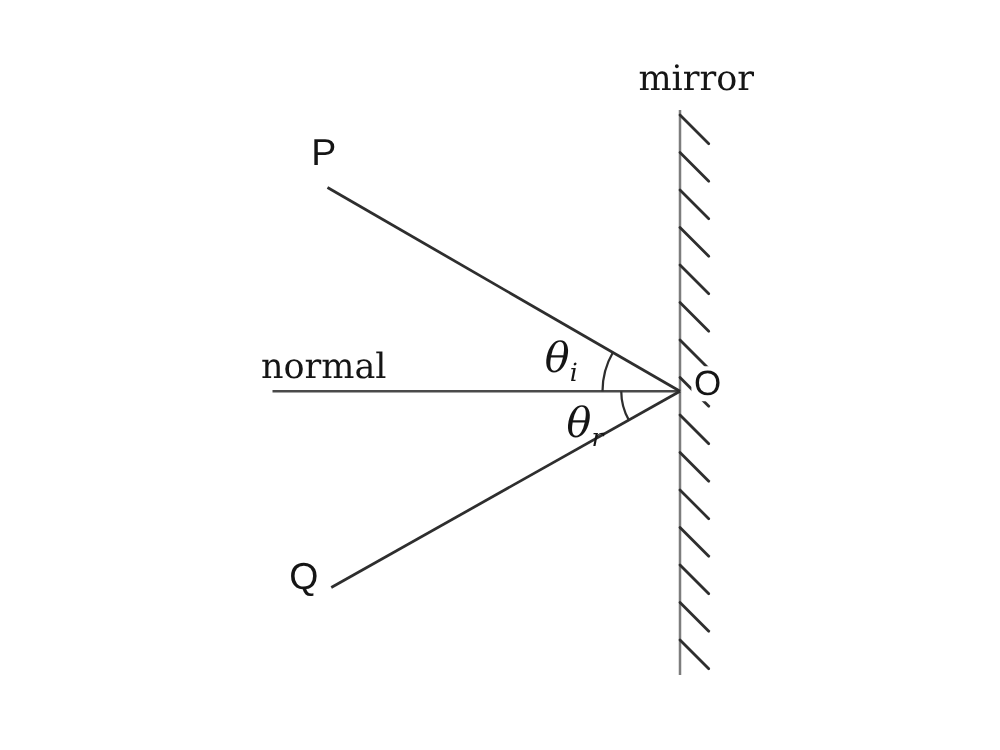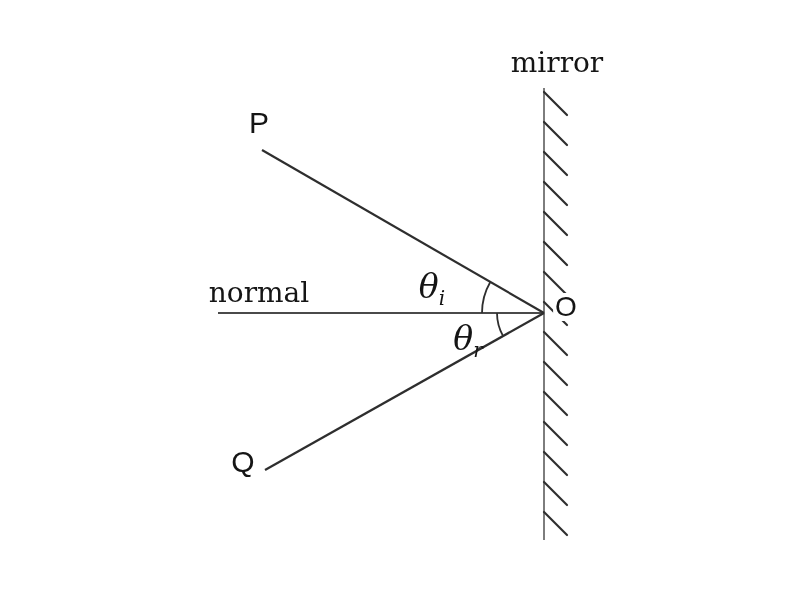--- a/index.html
+++ b/index.html
@@ -85,17 +85,17 @@
   <div class="lbl serif" style="left: 557px; top: 63px;">mirror</div>
 
   <div class="lbl serif" style="left: 259px; top: 293px;">normal</div>
 
   <div class="lbl sans" style="left: 259px; top: 123px;">P</div>
 
   <div class="lbl sans" style="left: 243px; top: 462px;">Q</div>
 
   <div class="lbl sans o-label" style="left: 566px; top: 307px;">O</div>
 
-  <div class="lbl theta" style="left: 432px; top: 286px;"><span>θ</span><sub>i</sub></div>
+  <div class="lbl theta" style="left: 449px; top: 286px;"><span>θ</span><sub>i</sub></div>
 
   <div class="lbl theta" style="left: 453px; top: 338px; margin-left: 15px;"><span>θ</span><sub>r</sub></div>
 
 </div>
 
 </body></html>

